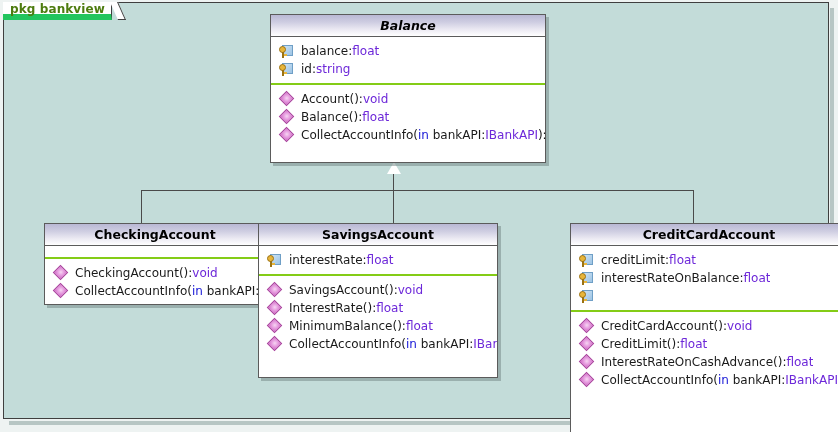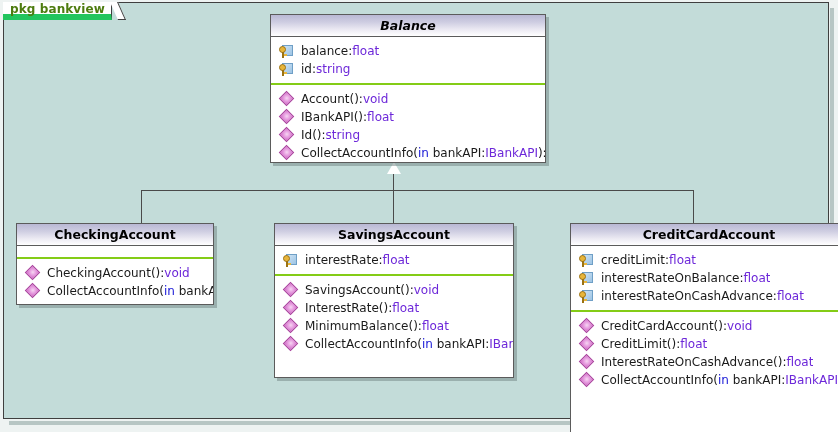--- a/index.html
+++ b/index.html
@@ -280,57 +280,51 @@
       <div class="member">
         <span class="icon icon-op">
             <span class="dia"></span>
           </span>
         <span class="member-text"><span class="t-name">Account()</span><span class="t-punct">:</span><span class="t-type">void</span></span>
       </div>
       <div class="member">
         <span class="icon icon-op">
             <span class="dia"></span>
           </span>
-        <span class="member-text"><span class="t-name">IBankAPI()</span><span class="t-punct">:</span><span class="t-type">float</span></span>
-      </div>
-      <div class="member">
-        <span class="icon icon-op">
-            <span class="dia"></span>
-          </span>
-        <span class="member-text"><span class="t-name">Id()</span><span class="t-punct">:</span><span class="t-type">string</span></span>
+        <span class="member-text"><span class="t-name">Balance()</span><span class="t-punct">:</span><span class="t-type">float</span></span>
       </div>
       <div class="member">
         <span class="icon icon-op">
             <span class="dia"></span>
           </span>
         <span class="member-text"><span class="t-name">CollectAccountInfo(</span><span class="t-kw">in</span><span class="t-name"> bankAPI</span><span class="t-punct">:</span><span class="t-type">IBankAPI</span><span class="t-punct">):</span></span>
       </div>
     </div>
   </div>
 
-  <div class="uml-class" style="left:16px; top:223px; width:198px; height:82px;">
+  <div class="uml-class" style="left:44px; top:223px; width:222px; height:82px;">
     <div class="uml-title">CheckingAccount</div>
     <div class="compartment empty"></div>
     <div class="compartment">
       <div class="member">
         <span class="icon icon-op">
             <span class="dia"></span>
           </span>
         <span class="member-text"><span class="t-name">CheckingAccount()</span><span class="t-punct">:</span><span class="t-type">void</span></span>
       </div>
       <div class="member">
         <span class="icon icon-op">
             <span class="dia"></span>
           </span>
         <span class="member-text"><span class="t-name">CollectAccountInfo(</span><span class="t-kw">in</span><span class="t-name"> bankAPI</span><span class="t-punct">:</span><span class="t-type">IBa</span></span>
       </div>
     </div>
   </div>
 
-  <div class="uml-class" style="left:274px; top:223px; width:240px; height:155px;">
+  <div class="uml-class" style="left:258px; top:223px; width:240px; height:155px;">
     <div class="uml-title">SavingsAccount</div>
     <div class="compartment">
       <div class="member">
         <span class="icon icon-attr">
             <span class="sq"></span>
             <span class="key-head"></span>
             <span class="key-shaft"></span>
             <span class="key-tooth"></span>
           </span>
         <span class="member-text"><span class="t-name">interestRate</span><span class="t-punct">:</span><span class="t-type">float</span></span>
@@ -385,21 +379,20 @@
           </span>
         <span class="member-text"><span class="t-name">interestRateOnBalance</span><span class="t-punct">:</span><span class="t-type">float</span></span>
       </div>
       <div class="member">
         <span class="icon icon-attr">
             <span class="sq"></span>
             <span class="key-head"></span>
             <span class="key-shaft"></span>
             <span class="key-tooth"></span>
           </span>
-        <span class="member-text"><span class="t-name">interestRateOnCashAdvance</span><span class="t-punct">:</span><span class="t-type">float</span></span>
       </div>
     </div>
     <div class="compartment">
       <div class="member">
         <span class="icon icon-op">
             <span class="dia"></span>
           </span>
         <span class="member-text"><span class="t-name">CreditCardAccount()</span><span class="t-punct">:</span><span class="t-type">void</span></span>
       </div>
       <div class="member">

